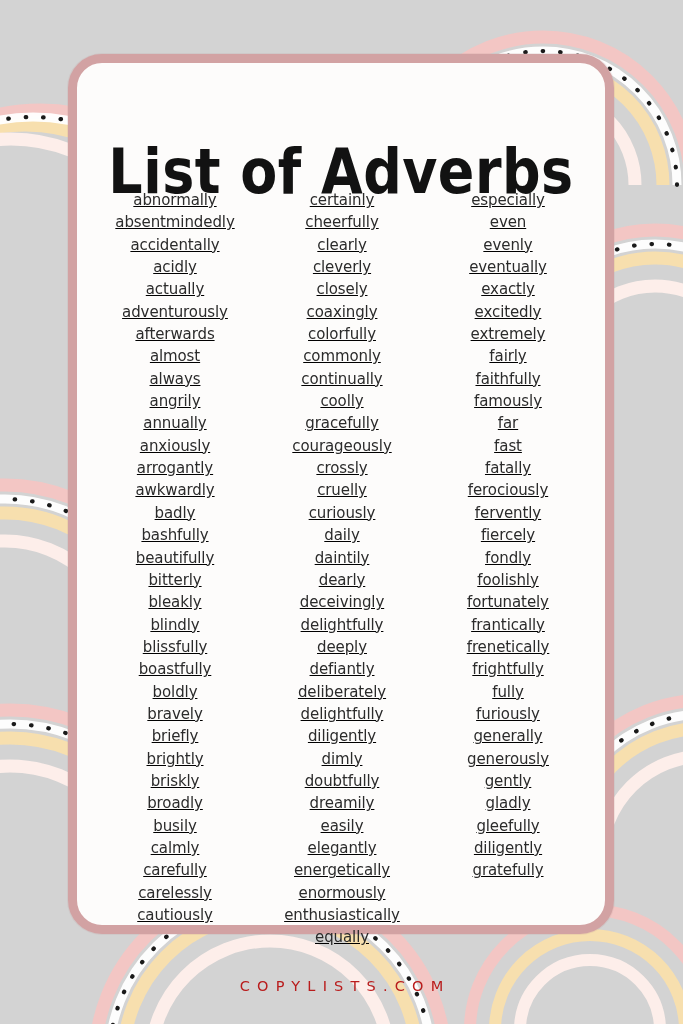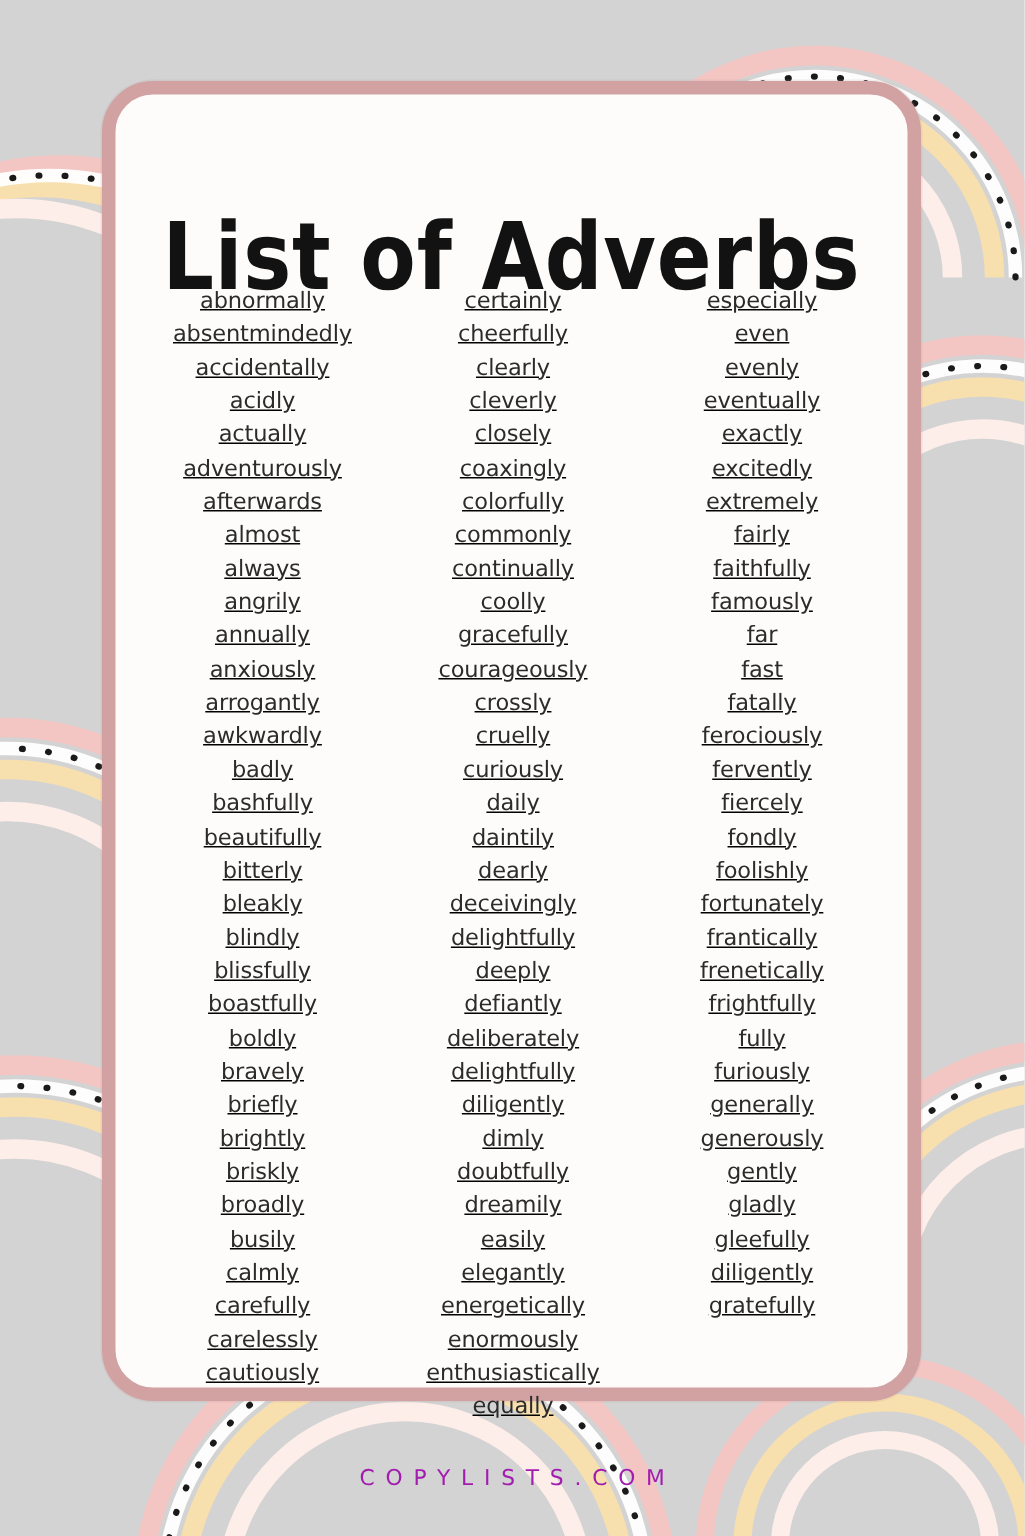--- a/index.html
+++ b/index.html
@@ -88,21 +88,21 @@
   #site-footer {
     position: absolute;
     left: 0;
     top: 978px;
     width: 683px;
     text-align: center;
     font-family: "DejaVu Sans", sans-serif;
     font-size: 14.5px;
     letter-spacing: 7.2px;
     text-indent: 7.2px;
-    color: #a21caf;
+    color: #b91c1c;
     z-index: 3;
   }
 </style>
 </head>
 <body>
 
 <svg id="bg-decor" viewBox="0 0 683 1024" width="683" height="1024" xmlns="http://www.w3.org/2000/svg">
   <rect x="0" y="0" width="683" height="1024" fill="#d3d3d3"></rect>
 
   <defs>

